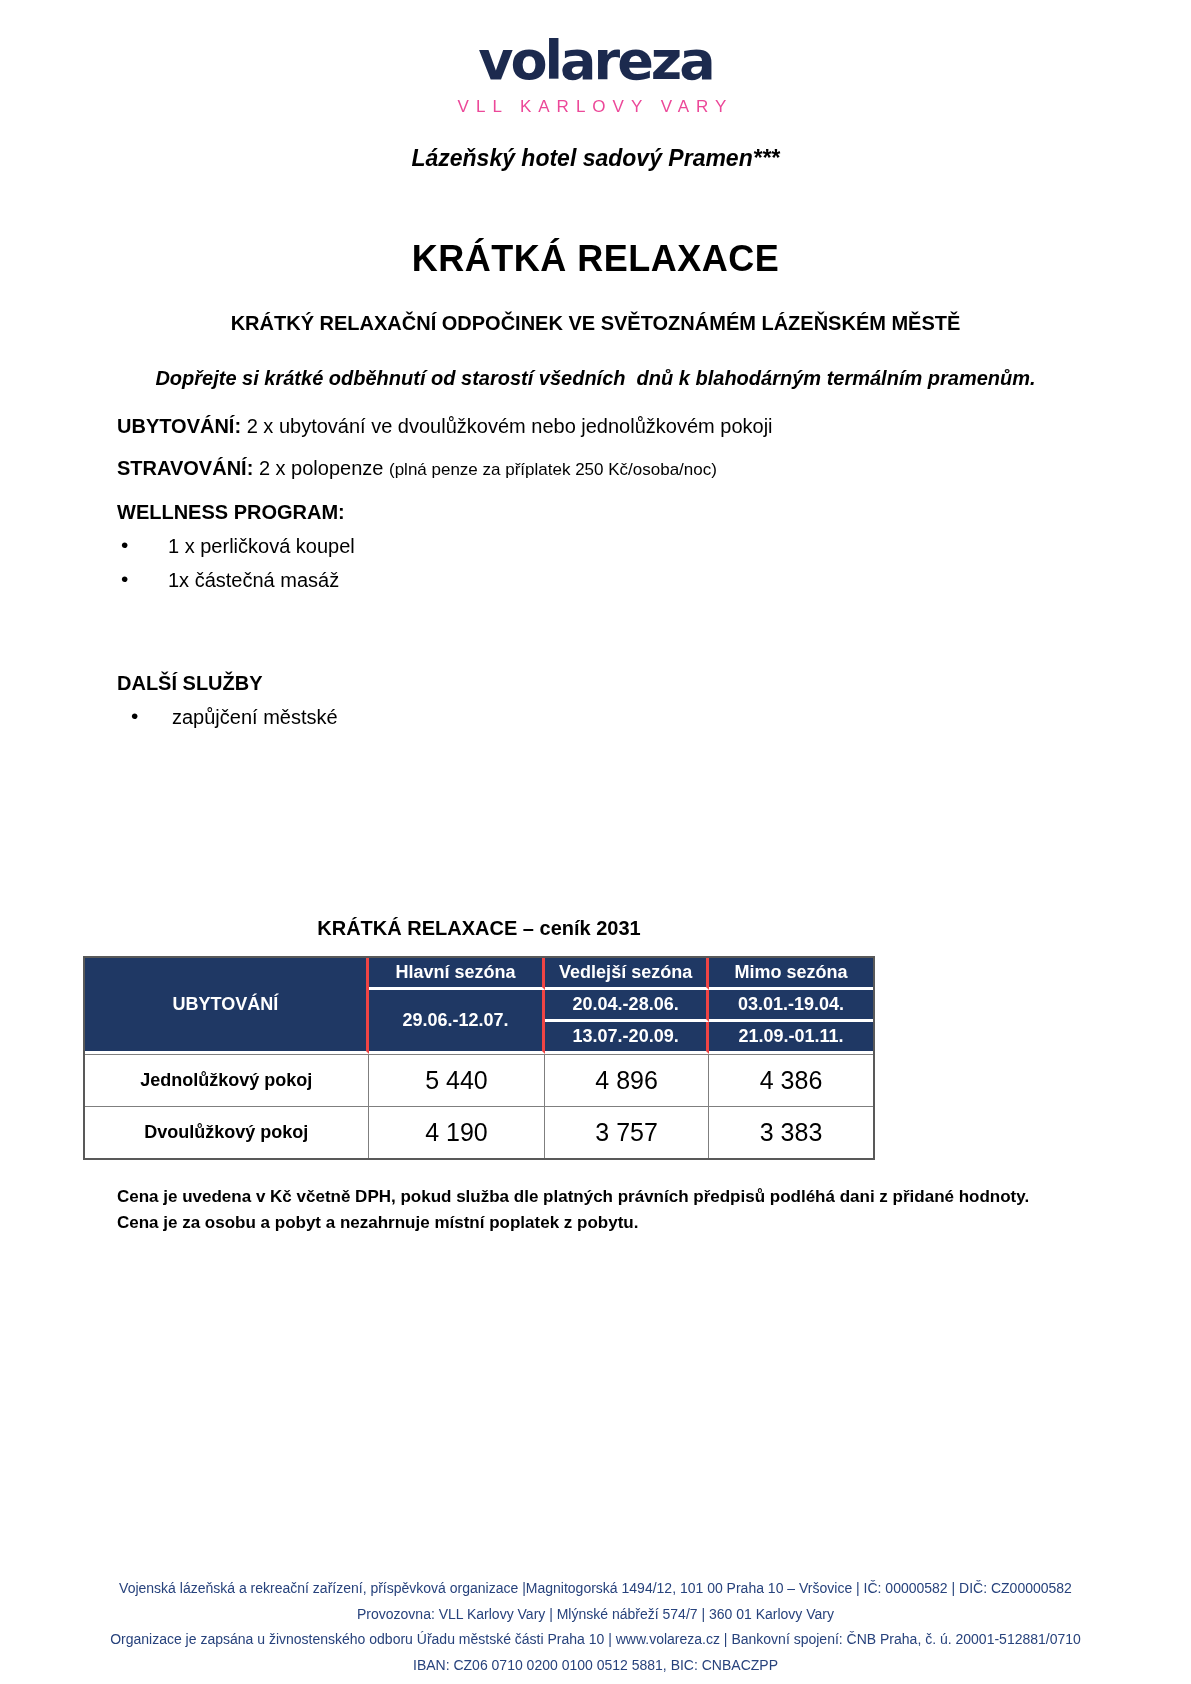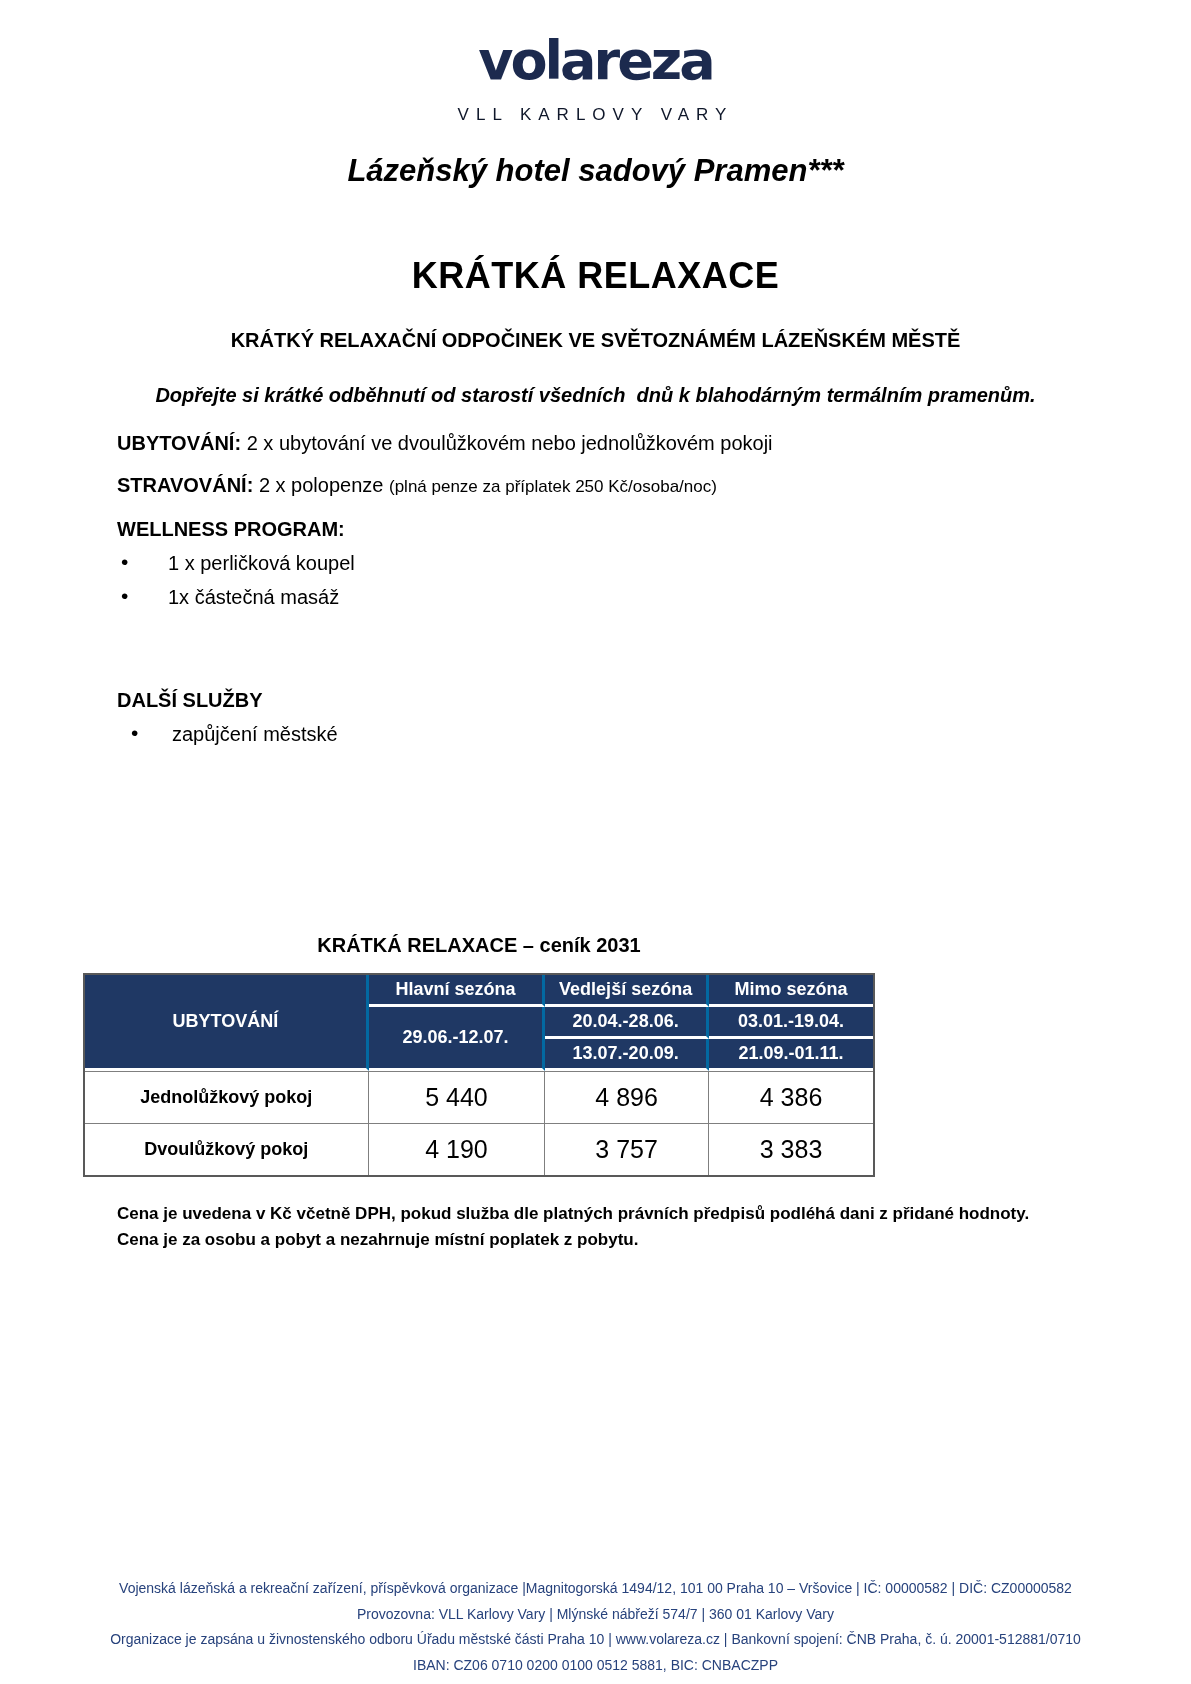--- a/index.html
+++ b/index.html
@@ -13,28 +13,28 @@
   .page { position: relative; width: 1191px; height: 1684px; border-radius: 6px; }
 
   
   .logo-block { text-align: center; padding-top: 34px; }
   .brand {
     font-family: "DejaVu Sans", sans-serif;
     font-size: 54px; font-weight: 800; line-height: 1;
     color: #1c2a4e; letter-spacing: -3px;
   }
   .logo-sub {
-    margin-top: 17px; font-size: 17px; letter-spacing: 7px;
-    color: #0f172a; font-weight: 400;
+    margin-top: 9px; font-size: 17px; letter-spacing: 7px;
+    color: #ec4899; font-weight: 400;
   }
 
   
   .hotel-title {
     margin-top: 28px; text-align: center;
-    font-size: 31px; font-weight: 700; font-style: italic;
+    font-size: 23px; font-weight: 700; font-style: italic;
   }
   .package-title {
     margin-top: 66px; text-align: center;
     font-size: 36px; font-weight: 800; letter-spacing: 0.5px;
   }
   .package-subtitle {
     margin-top: 32px; text-align: center;
     font-size: 20px; font-weight: 700;
   }
   .tagline {
@@ -70,21 +70,21 @@
   .table-wrap {
     box-sizing: border-box;
     margin: 16px 0 0 83px; width: 792px;
     border: 2px solid #595959;
     background: #fff;
   }
   table.price { width: 100%; border-collapse: separate; border-spacing: 0; }
   table.price th {
     background: #1f3864; color: #fff;
     font-size: 18px; font-weight: 700; text-align: center;
-    border-right: 3px solid #0369a1; border-bottom: 3px solid #fff;
+    border-right: 3px solid #ef4444; border-bottom: 3px solid #fff;
     padding: 4px 2px;
   }
   table.price th.last-col { border-right: none; }
   table.price th.corner { font-size: 18px; }
   table.price td {
     text-align: center; font-size: 25px;
     padding: 11px 4px;
     border-top: 1px solid #7f7f7f; border-right: 1px solid #7f7f7f;
   }
   table.price td.last-col { border-right: none; }

